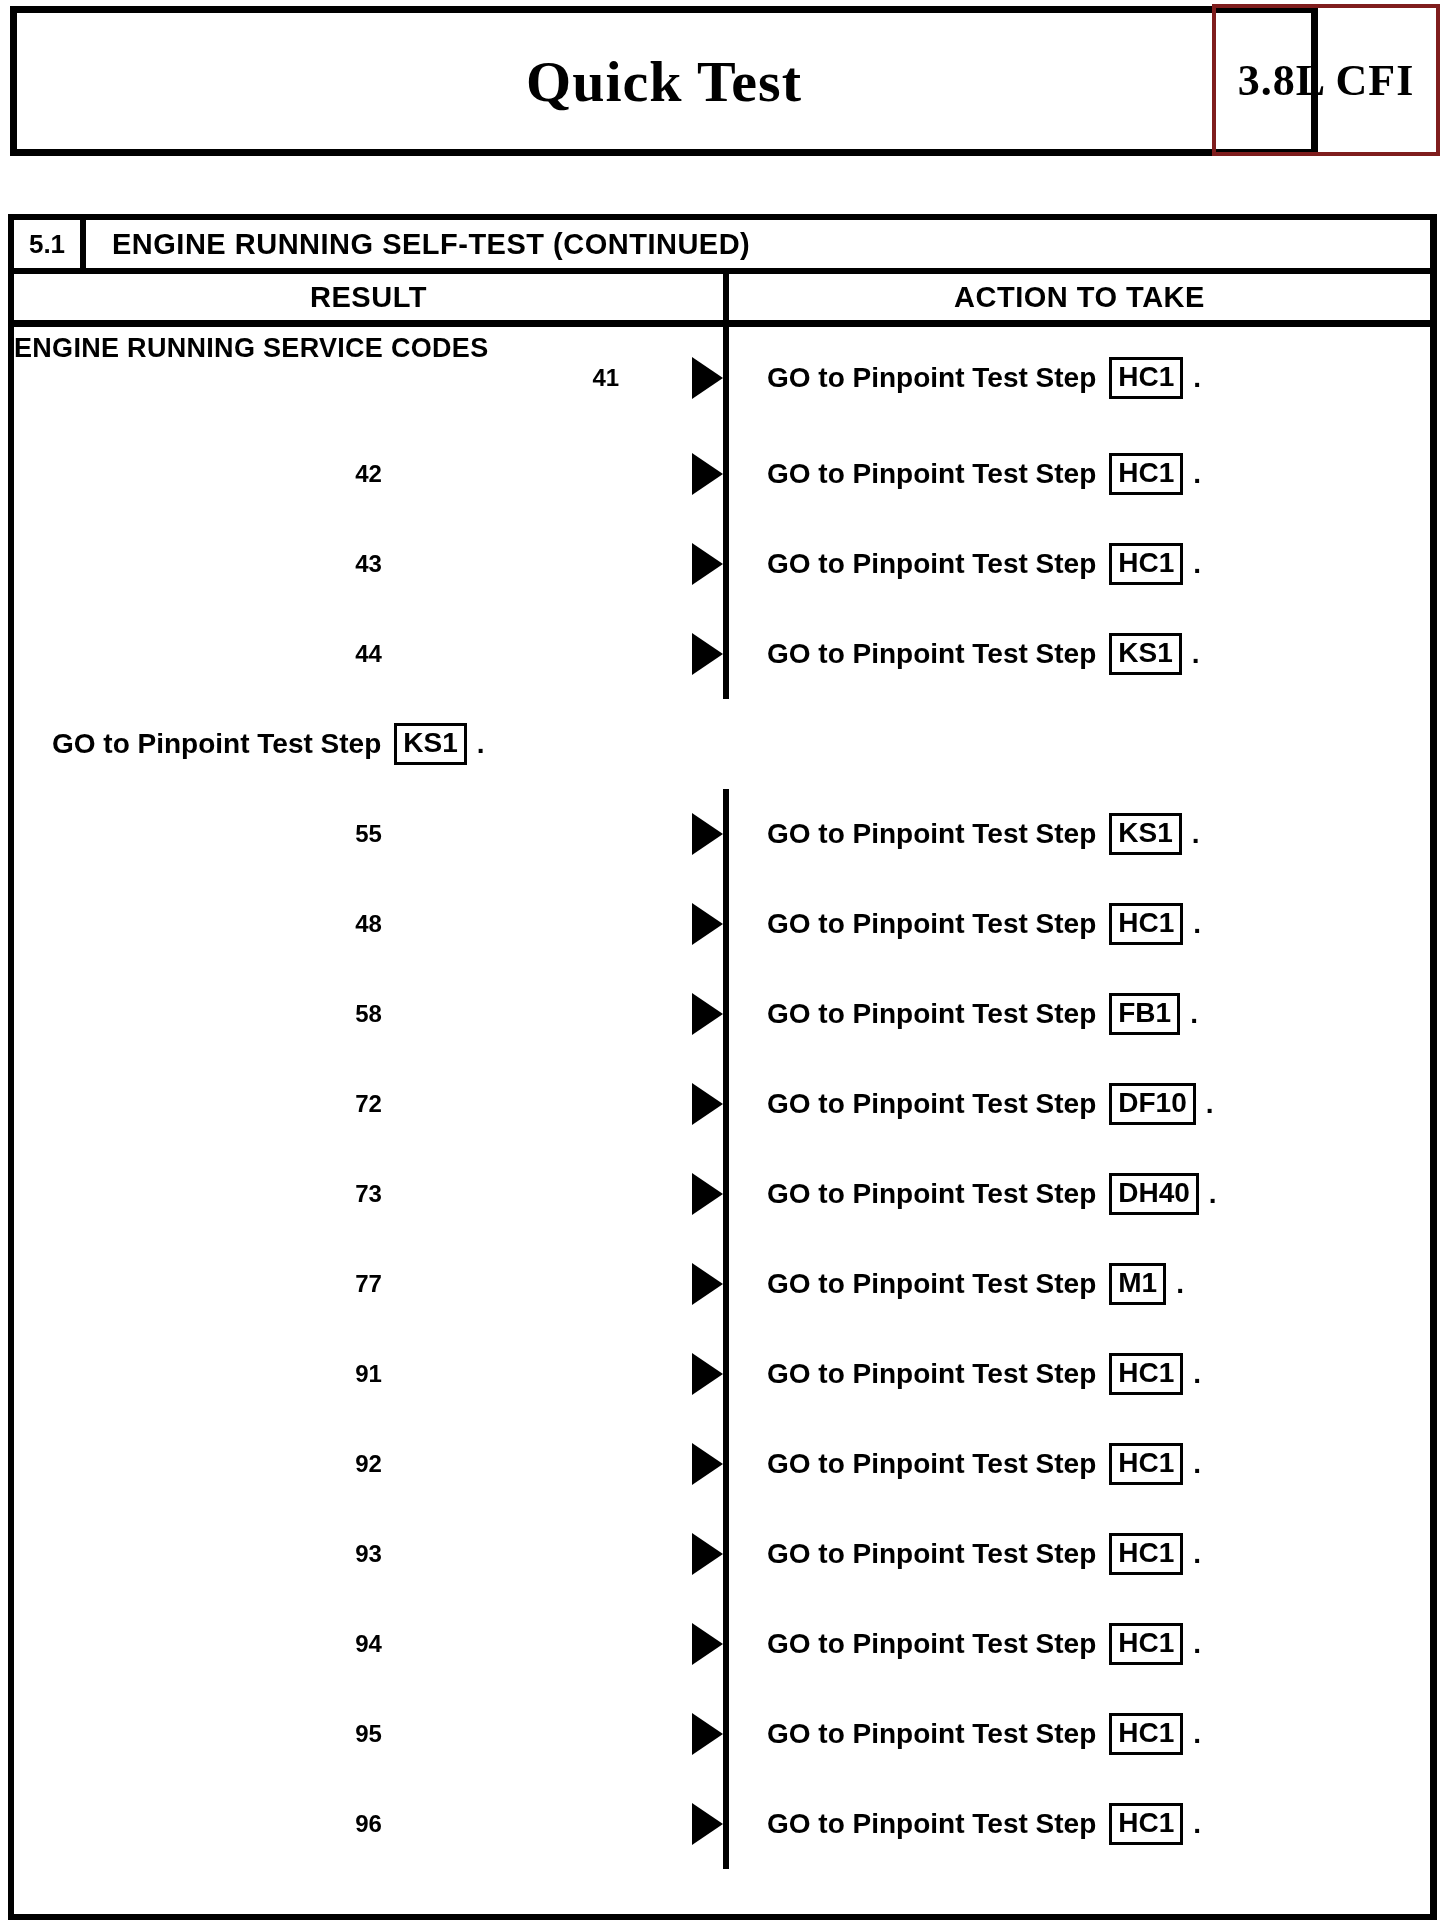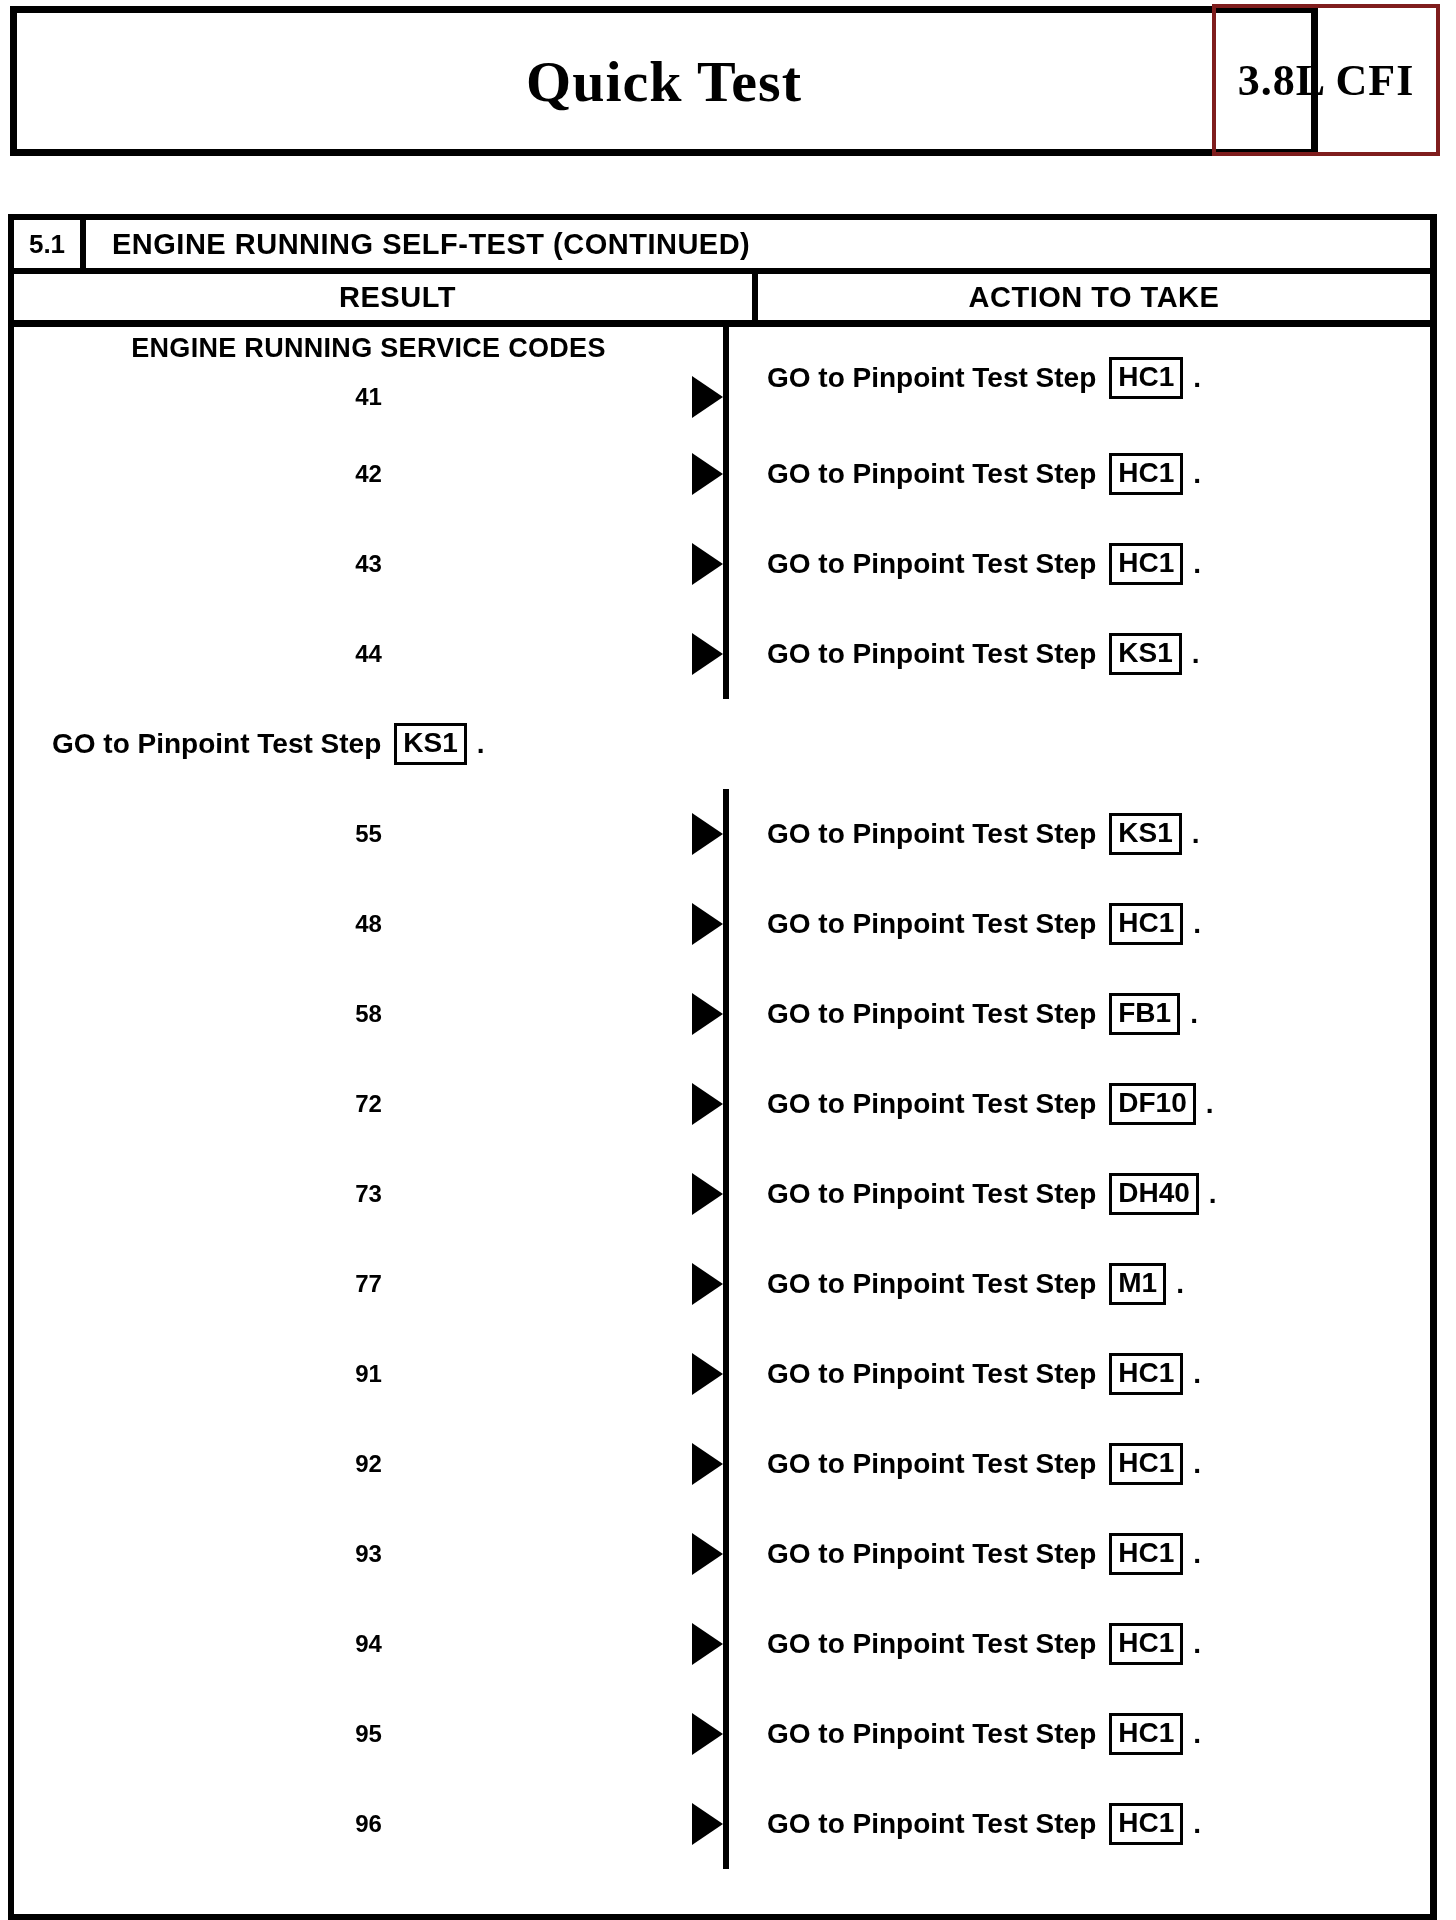--- a/index.html
+++ b/index.html
@@ -50,33 +50,33 @@
     font-weight: bold; font-size: 26px;
   }
   .sec-title {
     flex: 1; display: flex; align-items: center;
     padding-left: 26px; font-weight: bold; font-size: 29px; letter-spacing: 0.5px;
   }
   .col-row { display: flex; height: 46px; flex: none; border-bottom: 7px solid #000; }
   .col-left {
     width: 709px; flex: none; border-right: 6px solid #000;
     display: flex; align-items: center; justify-content: center;
-    font-weight: bold; font-size: 29px; letter-spacing: 0.5px; padding-left: 29px;
+    font-weight: bold; font-size: 29px; letter-spacing: 0.5px;
   }
   .col-right {
     flex: 1; display: flex; align-items: center; justify-content: center;
     font-weight: bold; font-size: 29px; letter-spacing: 0.5px;
   }
   .tbody { flex: 1; display: flex; flex-direction: column; min-height: 0; }
 
   .trow { display: flex; height: 90px; flex: none; }
   .trow.first { height: 102px; }
   .cell-left {
     width: 709px; flex: none; border-right: 6px solid #000;
-    display: flex; flex-direction: column;
+    display: flex; flex-direction: row;
   }
   .group-heading {
     text-align: center; font-weight: bold; font-size: 27px;
     padding-top: 6px; letter-spacing: 0.3px;
   }
   .code-line {
     flex: 1; position: relative;
     display: flex; align-items: center; justify-content: center;
     font-weight: bold; font-size: 24px;
   }

